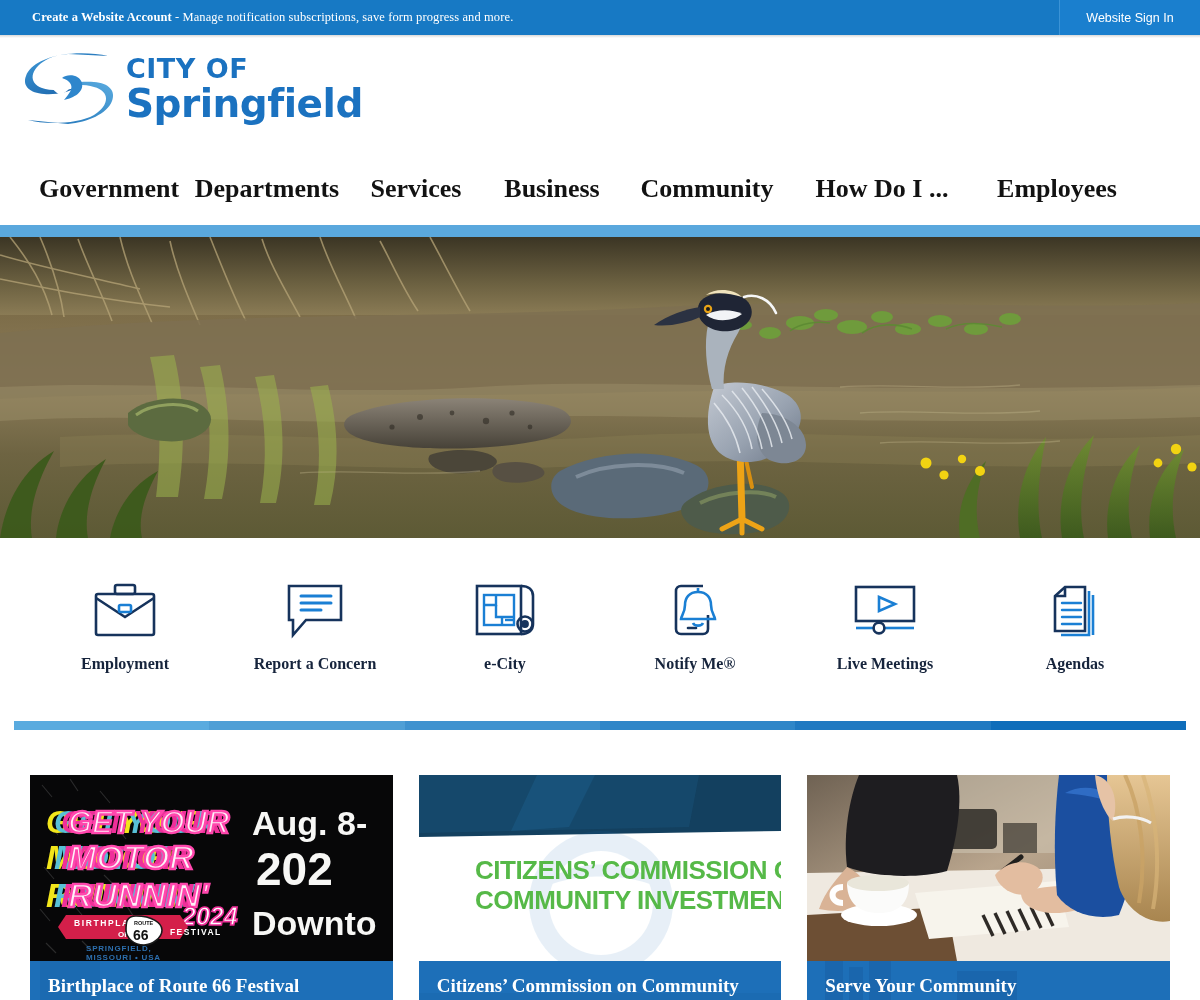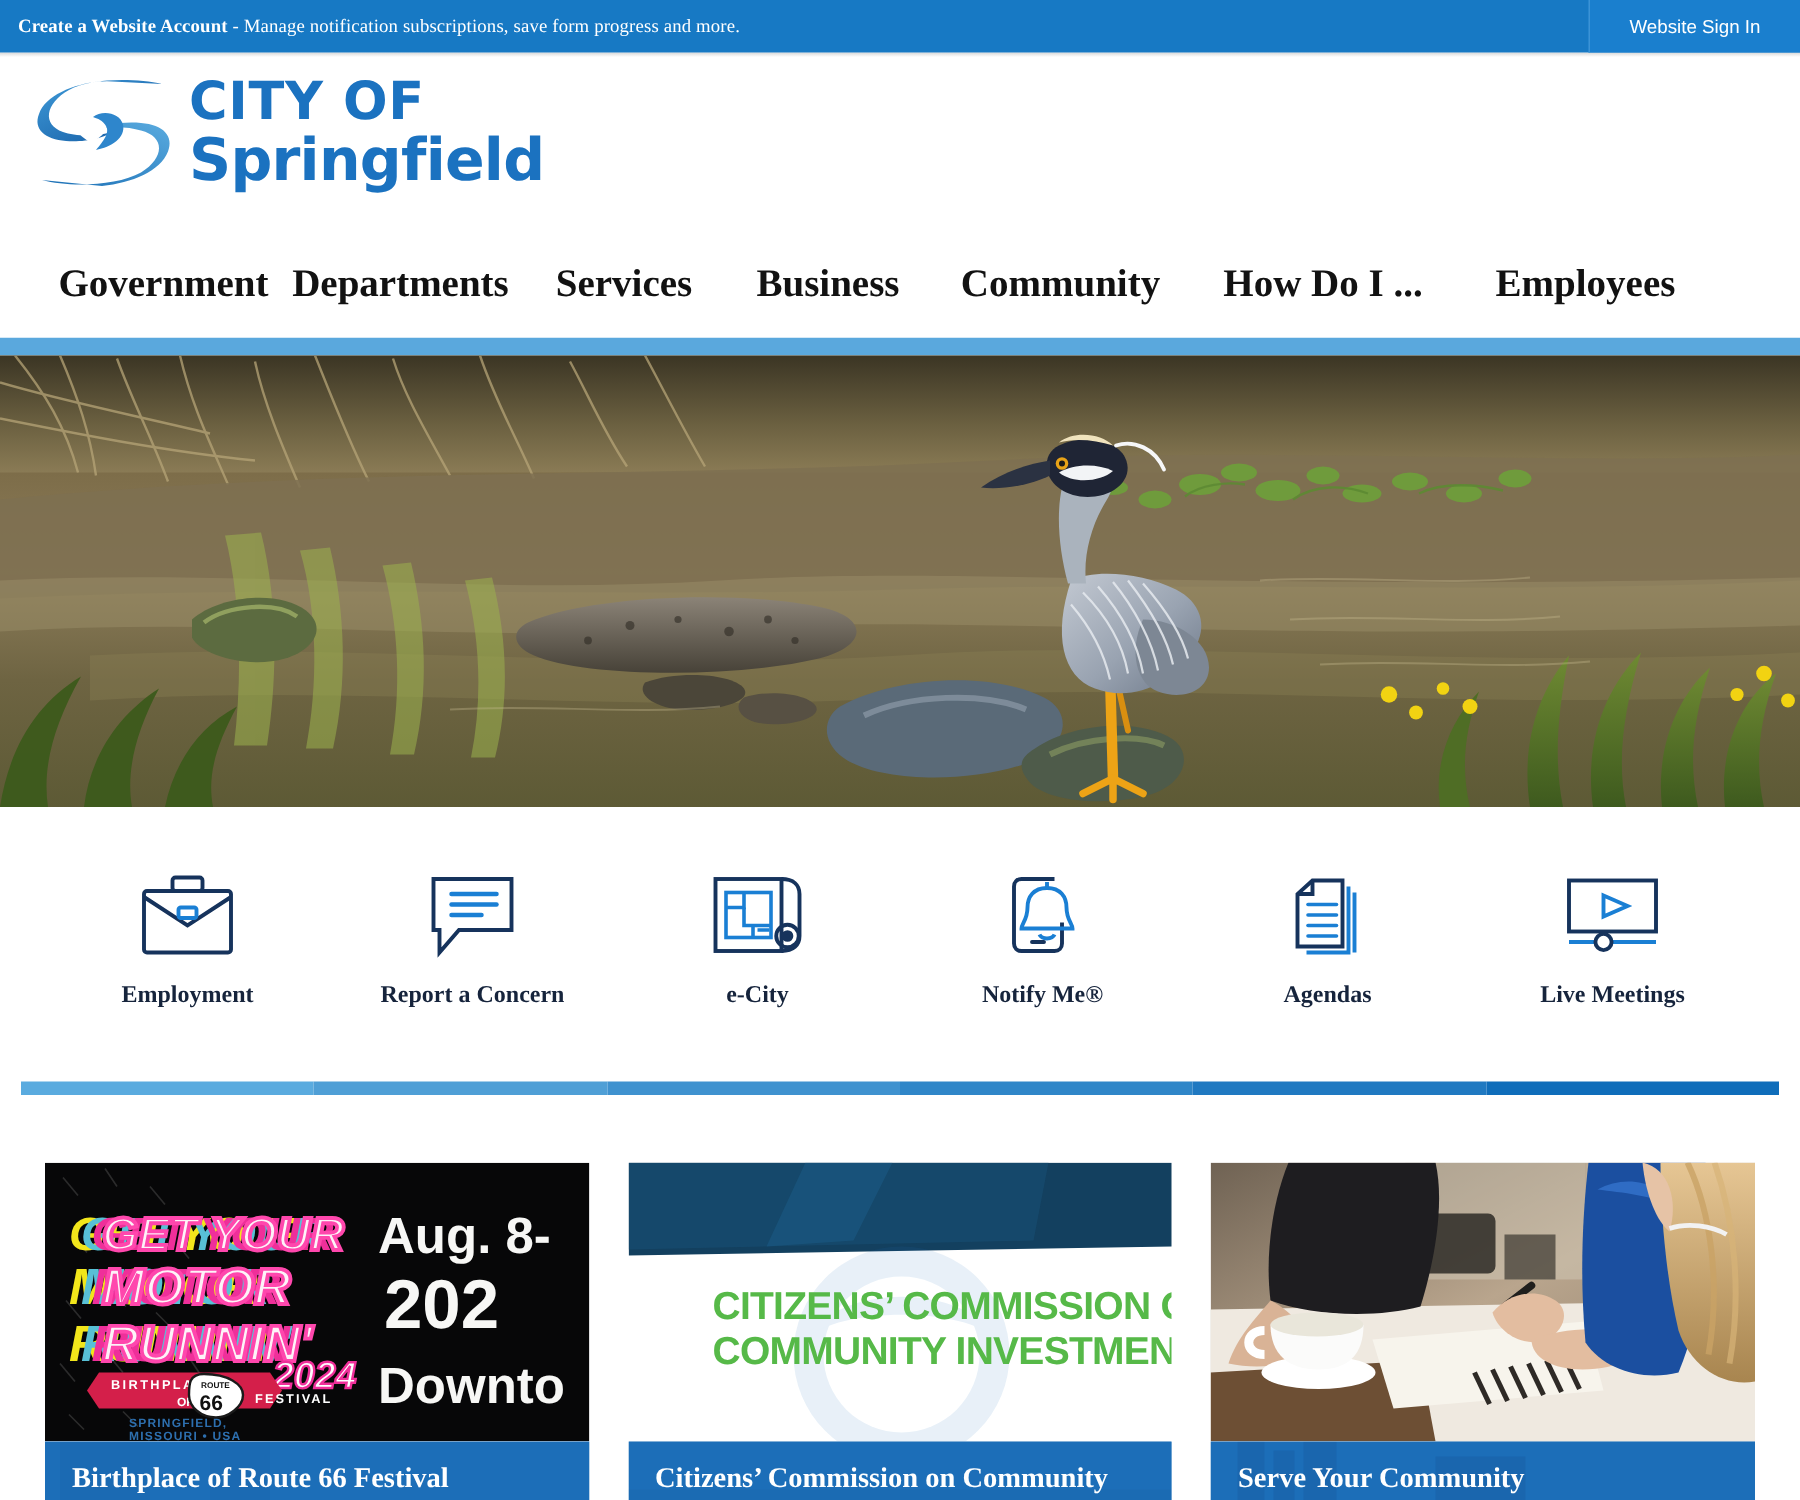--- a/index.html
+++ b/index.html
@@ -15,21 +15,21 @@
   
   .topbar {
     position: relative;
     width: 1200px;
     height: 35px;
     background: #1779c4;
     display: flex;
     align-items: center;
   }
   .topbar-msg {
-    padding-left: 12px;
+    padding-left: 32px;
     color: #ffffff;
     font-size: 12.5px;
     letter-spacing: .1px;
     white-space: nowrap;
   }
   .topbar-msg .strong { font-weight: bold; }
   .topbar-msg .rest { font-weight: normal; }
   .signin-btn {
     position: absolute;
     right: 0;
@@ -66,21 +66,21 @@
     display: flex;
     align-items: center;
     gap: 10px;
     cursor: pointer;
   }
   .logo-mark { width: 96px; height: 78px; display: block; }
   .logo-text { display: flex; flex-direction: column; line-height: 1; }
   .logo-city {
     font-family: "DejaVu Sans", sans-serif;
     font-weight: bold;
-    font-size: 35px;
+    font-size: 27px;
     color: #1b72c0;
     letter-spacing: .5px;
   }
   .logo-spring {
     font-family: "DejaVu Sans", sans-serif;
     font-weight: bold;
     font-size: 39px;
     color: #1b72c0;
     letter-spacing: -.5px;
     margin-top: 2px;
@@ -538,49 +538,49 @@
           <path d="M39 7 V11"></path>
           <path d="M34 42 C35.5 45.5 42.5 45.5 44 42"></path>
         </g>
       </svg>
     </span>
     <span class="ql-label">Notify Me®</span>
   </a>
 
   <a class="ql-item" href="#">
     <span class="ql-icon">
+      <svg width="78" height="58" viewBox="0 0 78 58" fill="none" stroke="#16335c" stroke-width="2.6">
+        <rect x="10" y="6" width="58" height="34"></rect>
+        <path d="M33 16 L49 23 L33 30 Z" stroke="#1a7fd4" stroke-width="2.6"></path>
+        <g stroke="#1a7fd4" stroke-width="2.6">
+          <path d="M10 47 H27"></path>
+            <path d="M39 47 H68"></path>
+          <circle cx="33" cy="47" r="5.4" fill="#ffffff" stroke="#16335c"></circle>
+        </g>
+      </svg>
+    </span>
+    <span class="ql-label">Live Meetings</span>
+  </a>
+
+  <a class="ql-item" href="#">
+    <span class="ql-icon">
       <svg width="72" height="58" viewBox="0 0 72 58" fill="none" stroke="#16335c" stroke-width="2.6">
         <path d="M46 6 H26 L16 15 V50 H46 Z"></path>
         <path d="M26 6 V15 H16"></path>
         <path d="M50 10 V54 H22" stroke="#1a7fd4"></path>
         <path d="M54 14 V54" stroke="#1a7fd4"></path>
         <g stroke="#1a7fd4" stroke-width="2.4" stroke-linecap="round">
           <path d="M23 22 H42"></path>
             <path d="M23 29 H42"></path>
             <path d="M23 36 H42"></path>
             <path d="M23 43 H42"></path>
         </g>
       </svg>
     </span>
     <span class="ql-label">Agendas</span>
-  </a>
-
-  <a class="ql-item" href="#">
-    <span class="ql-icon">
-      <svg width="78" height="58" viewBox="0 0 78 58" fill="none" stroke="#16335c" stroke-width="2.6">
-        <rect x="10" y="6" width="58" height="34"></rect>
-        <path d="M33 16 L49 23 L33 30 Z" stroke="#1a7fd4" stroke-width="2.6"></path>
-        <g stroke="#1a7fd4" stroke-width="2.6">
-          <path d="M10 47 H27"></path>
-            <path d="M39 47 H68"></path>
-          <circle cx="33" cy="47" r="5.4" fill="#ffffff" stroke="#16335c"></circle>
-        </g>
-      </svg>
-    </span>
-    <span class="ql-label">Live Meetings</span>
   </a>
 </section>
 
 <div class="divider-wrap">
   <div class="divider">
     <span style="background:#5aabdf"></span>
     <span style="background:#4f9fd6"></span>
     <span style="background:#3f92cf"></span>
     <span style="background:#2f86c8"></span>
     <span style="background:#2079c1"></span>

